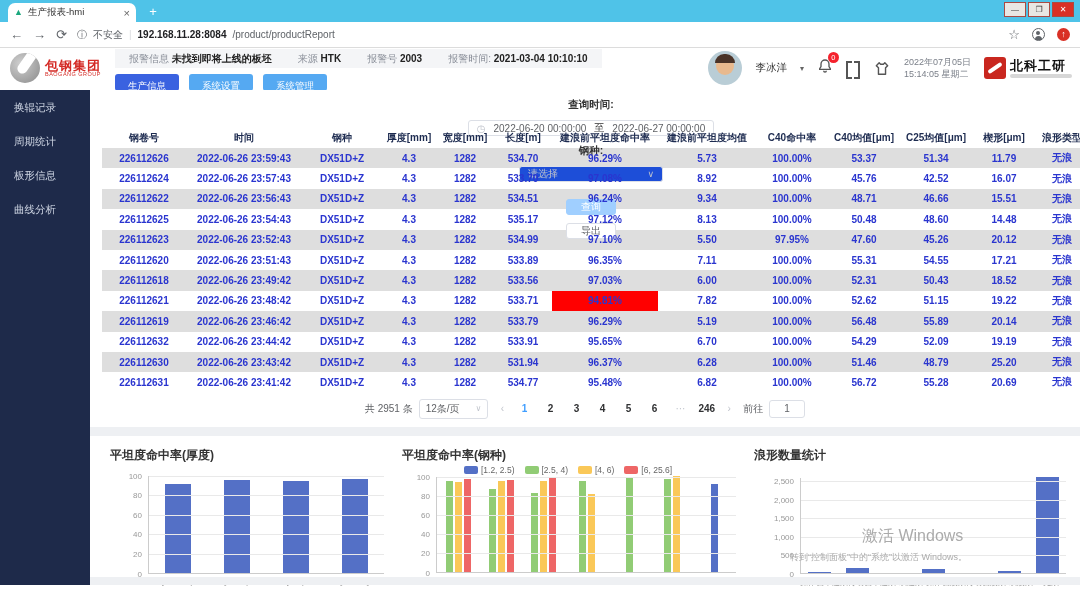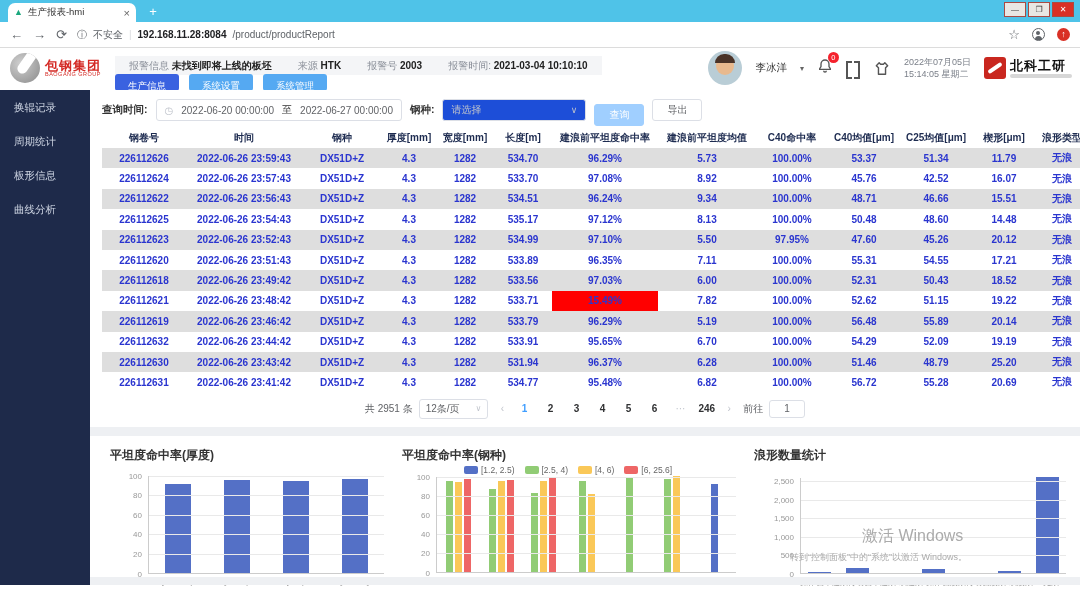--- a/index.html
+++ b/index.html
@@ -30,21 +30,21 @@
   .update-ic { width:13px; height:13px; border-radius:50%; background:#d93025; color:#fff; font-size:9px; text-align:center; line-height:13px; }
 
   
   .appheader { position:absolute; left:0; top:48px; width:1080px; height:42px; background:#fff; }
   .brand { position:absolute; left:10px; top:5px; display:flex; align-items:center; gap:5px; }
   .brand-sphere { width:30px; height:30px; border-radius:50%; background:radial-gradient(circle at 35% 35%, #cfcfcf, #8a8a8a); position:relative; overflow:hidden; }
   .brand-sphere:before { content:""; position:absolute; left:12px; top:-4px; width:10px; height:26px; background:#fff; transform:rotate(35deg); border-radius:6px; }
   .brand-text { line-height:1; }
   .brand-name { color:#d42b26; font-weight:bold; font-size:13px; letter-spacing:1px; }
   .brand-sub { color:#d42b26; font-size:5.5px; letter-spacing:.5px; }
-  .alarm { position:absolute; left:115px; top:8px; height:19px; background:#f4f5f7; display:flex; align-items:center; gap:26px; padding:0 14px; font-size:10px; }
+  .alarm { position:absolute; left:115px; top:1px; height:19px; background:#f4f5f7; display:flex; align-items:center; gap:26px; padding:0 14px; font-size:10px; }
   .alarm .lbl { color:#8a8f99; }
   .alarm .val { color:#222; font-weight:bold; }
   .navbtns { position:absolute; left:115px; top:26px; display:flex; gap:10px; }
   .navbtn { height:17px; padding:6px 13px; border:none; border-radius:3px; color:#fff; font-size:9.5px; background:#55a9f2; }
   .navbtn.active { background:#3a62e0; }
   .hdr-right { position:absolute; right:8px; top:3px; display:flex; align-items:center; gap:13px; }
   .avatar { width:34px; height:34px; border-radius:50%; background:#b9cdd6; position:relative; overflow:hidden; }
   .avatar:before { content:""; position:absolute; left:8px; top:6px; width:18px; height:18px; border-radius:50%; background:#e8b98e; }
   .avatar:after { content:""; position:absolute; left:7px; top:3px; width:20px; height:9px; border-radius:10px 10px 0 0; background:#4a3328; }
   .uname { font-size:10.5px; color:#333; }
@@ -63,21 +63,21 @@
   .logo2-name { font-size:13px; font-weight:bold; color:#111; letter-spacing:1px; }
   .logo2-sub { height:4px; width:62px; background:#d7d7d7; margin-top:2px; border-radius:2px; }
 
   
   .sidebar { position:absolute; left:0; top:90px; width:90px; height:495px; background:#1e2a4a; }
   .side-item { height:34px; line-height:34px; color:#cfd6e4; font-size:10.5px; padding-left:14px; cursor:pointer; }
   .side-item.active { background:#3d9cf5; color:#fff; }
 
   
   .content { position:absolute; left:90px; top:90px; width:990px; height:495px; background:#fff; }
-  .queryrow { display:flex; align-items:center; gap:8px; padding:8px 0 0 12px; height:32px; }
+  .queryrow { display:flex; align-items:center; gap:8px; padding:8px 0 0 12px; height:32px;flex-direction:column; }
   .q-label { font-size:10.5px; color:#333; font-weight:bold; }
   .datebox { display:flex; align-items:center; gap:8px; border:1px solid #dcdfe6; border-radius:3px; height:22px; padding:0 8px; font-size:10px; color:#606266; background:#fff; }
   .clock { color:#c0c4cc; font-size:10px; }
   .selbox { display:flex; align-items:center; justify-content:space-between; border:1px solid #dcdfe6; border-radius:3px; height:22px; width:144px; padding:0 8px; font-size:10px; color:#c0c4cc; background:#1d4ed8; }
   .btn-search { height:22px; padding:0 14px; background:#a0cfff; border:1px solid #a0cfff; color:#fff; border-radius:3px; font-size:10px;margin-top:9px; }
   .btn-export { height:22px; padding:0 14px; background:#fff; border:1px solid #dcdfe6; color:#606266; border-radius:3px; font-size:10px; }
 
   table.grid { width:966px; margin:5px 10px 0 12px; border-collapse:collapse; table-layout:fixed; }
   table.grid th { font-size:10px; color:#1d2b50; font-weight:bold; height:21px; white-space:nowrap; overflow:hidden; }
   table.grid td { font-size:10px; color:#2a35cf; font-weight:bold; text-align:center; height:20.4px; white-space:nowrap; overflow:hidden; }
@@ -365,21 +365,21 @@
             <td>18.52</td>
             <td>无浪</td>
           </tr>
           <tr class="">
             <td>226112621</td>
             <td>2022-06-26 23:48:42</td>
             <td>DX51D+Z</td>
             <td>4.3</td>
             <td>1282</td>
             <td>533.71</td>
-            <td class="redcell">15.49%</td>
+            <td class="redcell">94.81%</td>
             <td>7.82</td>
             <td>100.00%</td>
             <td>52.62</td>
             <td>51.15</td>
             <td>19.22</td>
             <td>无浪</td>
           </tr>
           <tr class="stripe">
             <td>226112619</td>
             <td>2022-06-26 23:46:42</td>

